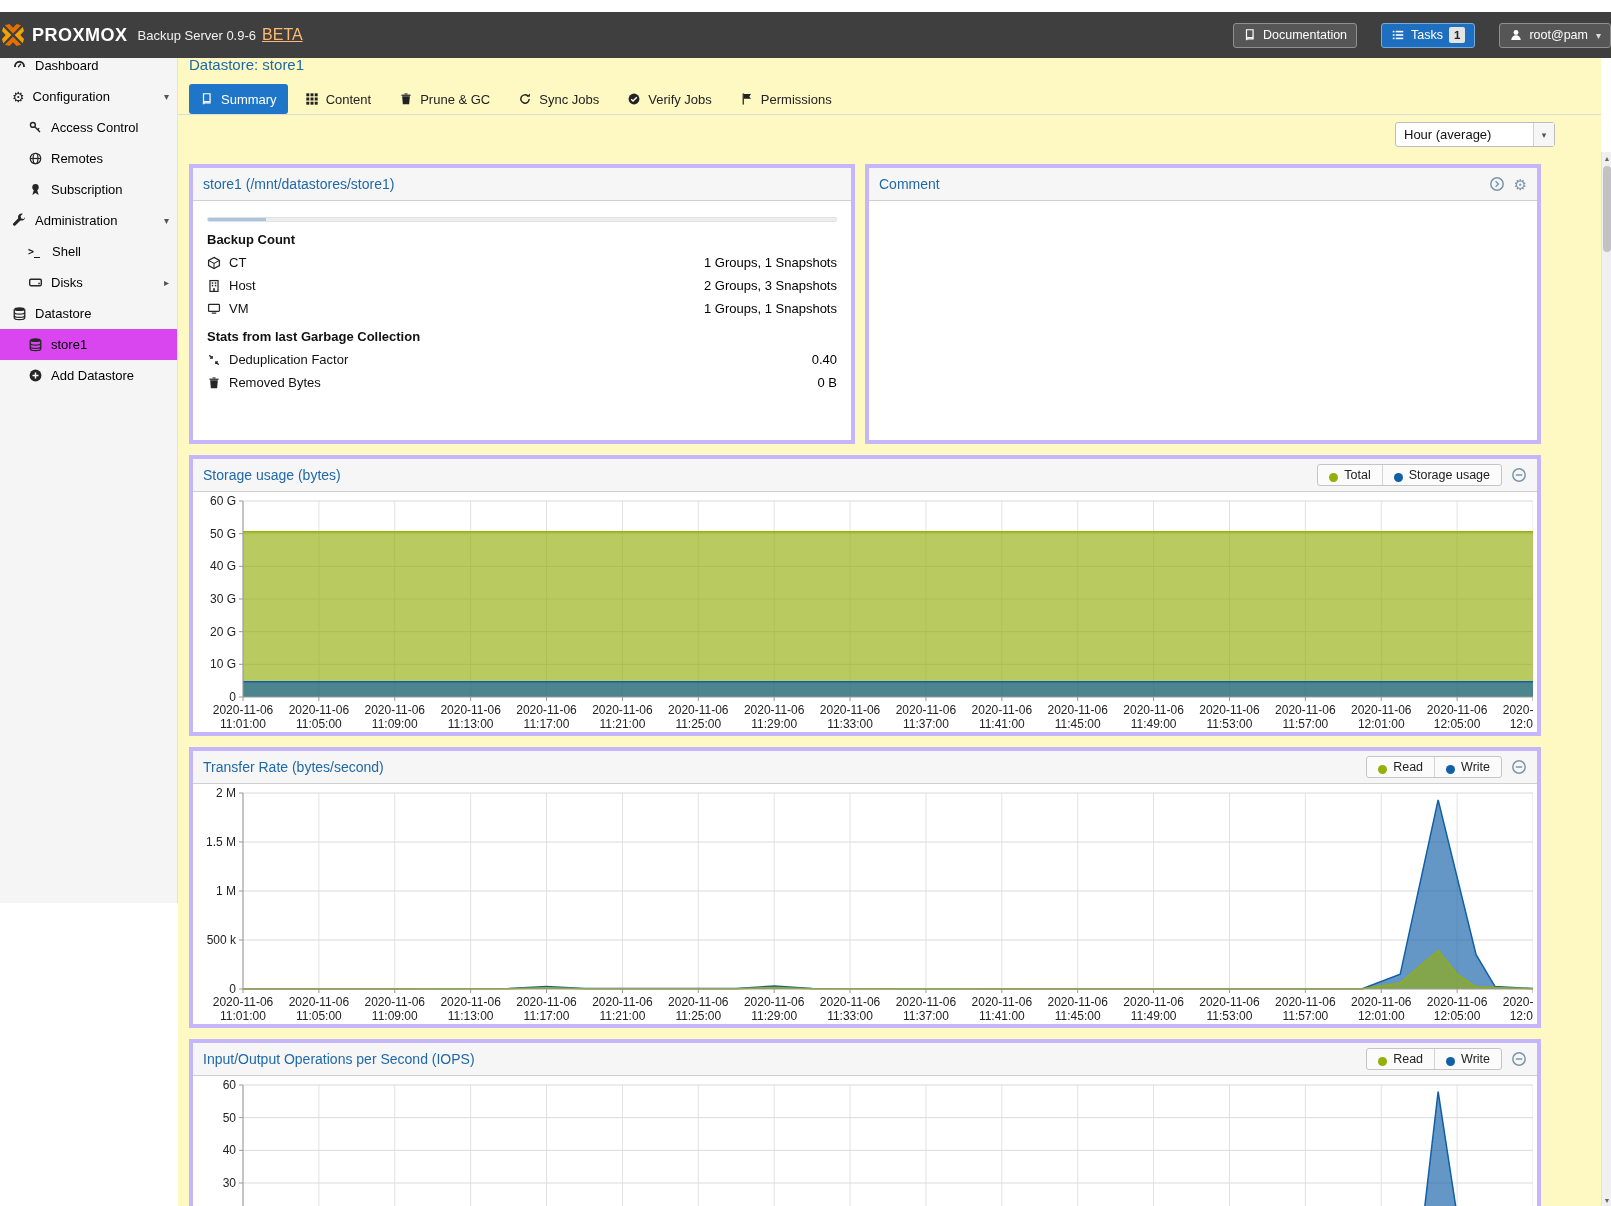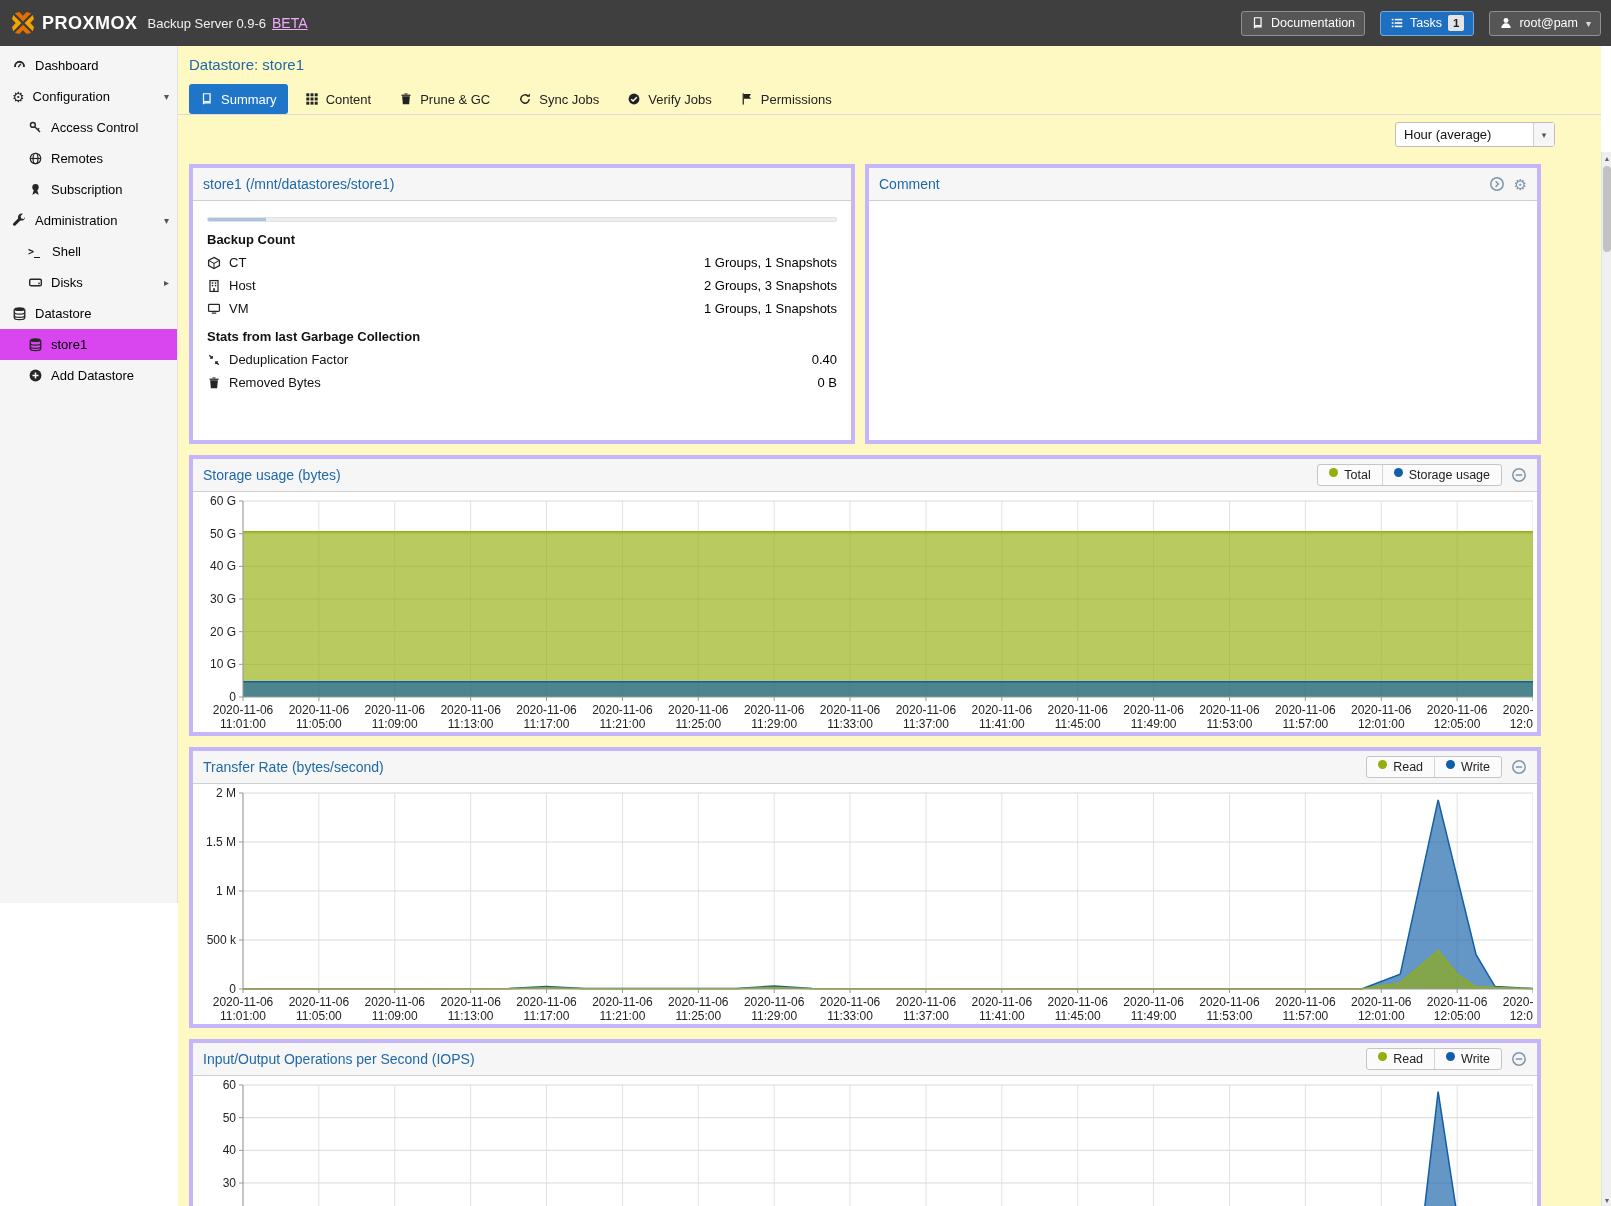--- a/index.html
+++ b/index.html
@@ -1,27 +1,27 @@
 <!DOCTYPE html>
 <html lang="en"><head>
 <meta charset="utf-8">
 <style>
   *{box-sizing:border-box;margin:0;padding:0}
   html,body{width:1611px;height:1206px}
   body{font-family:"Liberation Sans",sans-serif;font-size:13px;color:#111;background:#fff;overflow:hidden}
   .page{position:relative;width:1611px;height:1206px;overflow:hidden;background:#fff}
 
   
-  .topbar{position:absolute;left:0;top:0;width:1611px;height:46px;background:#3f3f3f;display:flex;align-items:center;padding:0 10px;color:#fff;z-index:5}
+  .topbar{position:absolute;left:0;top:12px;width:1611px;height:46px;background:#3f3f3f;display:flex;align-items:center;padding:0 0;color:#fff;z-index:5}
   .logo{display:flex;align-items:center;gap:6px;margin-right:10px}
   .brand{font-size:18px;font-weight:bold;letter-spacing:.5px;color:#fff}
   .product{font-size:13px;color:#f0f0f0;margin-right:6px}
-  .beta{color:#f0abfc;text-decoration:underline;font-size:14px;cursor:pointer}
+  .beta{color:#fdba74;text-decoration:underline;font-size:16px;cursor:pointer}
   .tb-spacer{flex:1}
-  .hbtn{display:flex;align-items:center;gap:6px;height:25px;padding:0 9px;border:1px solid #8f8f8f;border-radius:3px;background:#565656;color:#fff;font-size:12.5px;margin-left:15px;cursor:pointer;font-family:inherit}
+  .hbtn{display:flex;align-items:center;gap:6px;height:25px;padding:0 9px;border:1px solid #8f8f8f;border-radius:3px;background:#565656;color:#fff;font-size:12.5px;margin-left:24px;cursor:pointer;font-family:inherit}
   .hbtn.tasks{background:#1f6fc0;border-color:#74a9dc}
   .badge{background:#e4e4e4;color:#222;border-radius:2px;padding:0 5px;font-size:11.5px;line-height:16px;font-weight:bold}
   .caret{font-size:10px;color:#ddd;margin-left:2px}
 
   
   .sidebar{position:absolute;left:0;top:46px;width:178px;height:857px;background:#f5f5f5;border-right:1px solid #e2e2e2;padding-top:4px}
   .sitem{height:31px;display:flex;align-items:center;gap:8px;padding:0 8px 0 12px;cursor:pointer;color:#000}
   .sitem.child{padding-left:28px}
   .sitem.sel{background:#d946ef}
   .exp{margin-left:auto;color:#555;font-size:10px}
@@ -55,21 +55,21 @@
   .chartbody{padding:3px 4px;overflow:hidden}
   .chartholder{width:100%;height:242px;overflow:hidden}
 
   .row{display:flex;align-items:center;gap:8px;padding:4px 0;font-size:13px}
   .rval{margin-left:auto;color:#000}
   .pbar{height:5px;background:#eeeeee;border:1px solid #e2e2e2;border-radius:2px;margin:4px 0 10px;overflow:hidden}
   .pfill{height:100%;background:#a8c4de;width:0}
   .sect{font-weight:bold;margin:9px 0 4px;font-size:13px}
 
   .legend{display:flex;align-items:stretch;border:1px solid #c5c5c5;border-radius:3px;background:#fbfbfb;overflow:hidden}
-  .litem{display:flex;align-items:flex-start;gap:6px;padding:3px 11px;font-size:12.5px;color:#222;cursor:pointer}
+  .litem{display:flex;align-items:flex-end;gap:6px;padding:3px 11px;font-size:12.5px;color:#222;cursor:pointer}
   .lsep{width:1px;background:#d5d5d5}
   .dot{width:9px;height:9px;border-radius:50%;display:inline-block}
   .gearglyph{color:#7e96ab;font-size:15px;line-height:1;cursor:pointer}
 
   
   .vscroll{position:absolute;right:0;top:152px;width:10px;height:1054px;background:#f0f0f0;border-left:1px solid #e3e3e3}
   .varrow{position:absolute;left:0;width:10px;height:12px;display:flex;align-items:center;justify-content:center;font-size:7px;color:#666;cursor:pointer}
   .varrow.up{top:0}
   .varrow.down{bottom:0}
   .vthumb{position:absolute;left:1px;top:14px;width:8px;height:86px;background:#c2c2c2;border-radius:4px;cursor:pointer}

